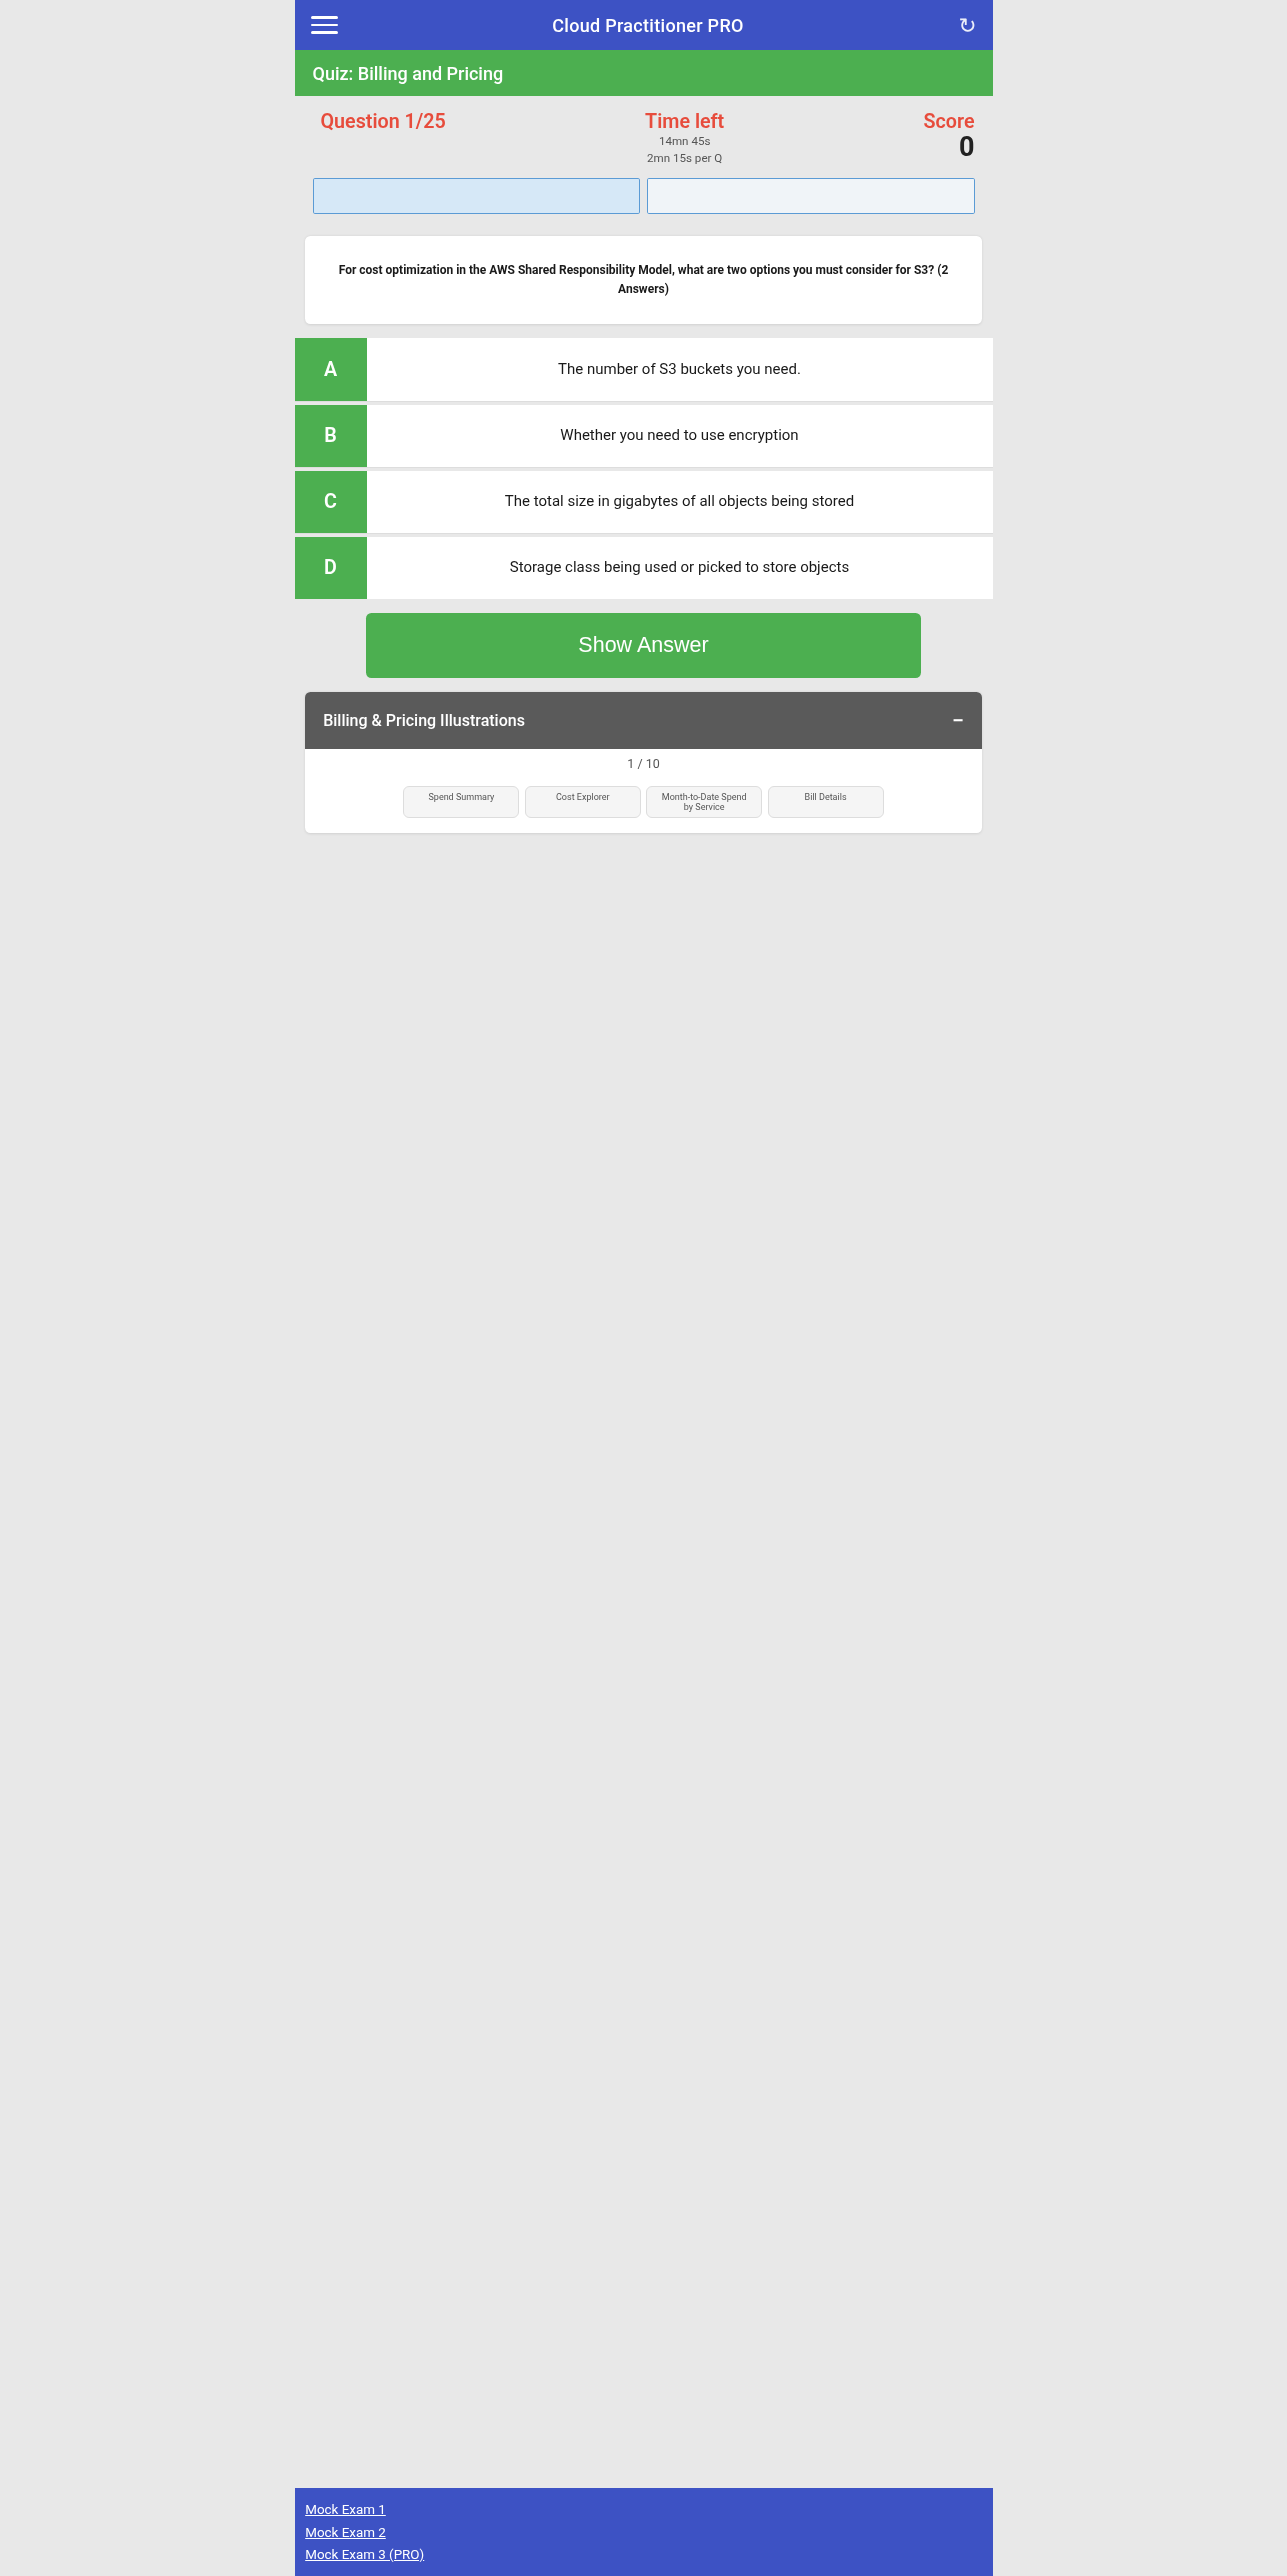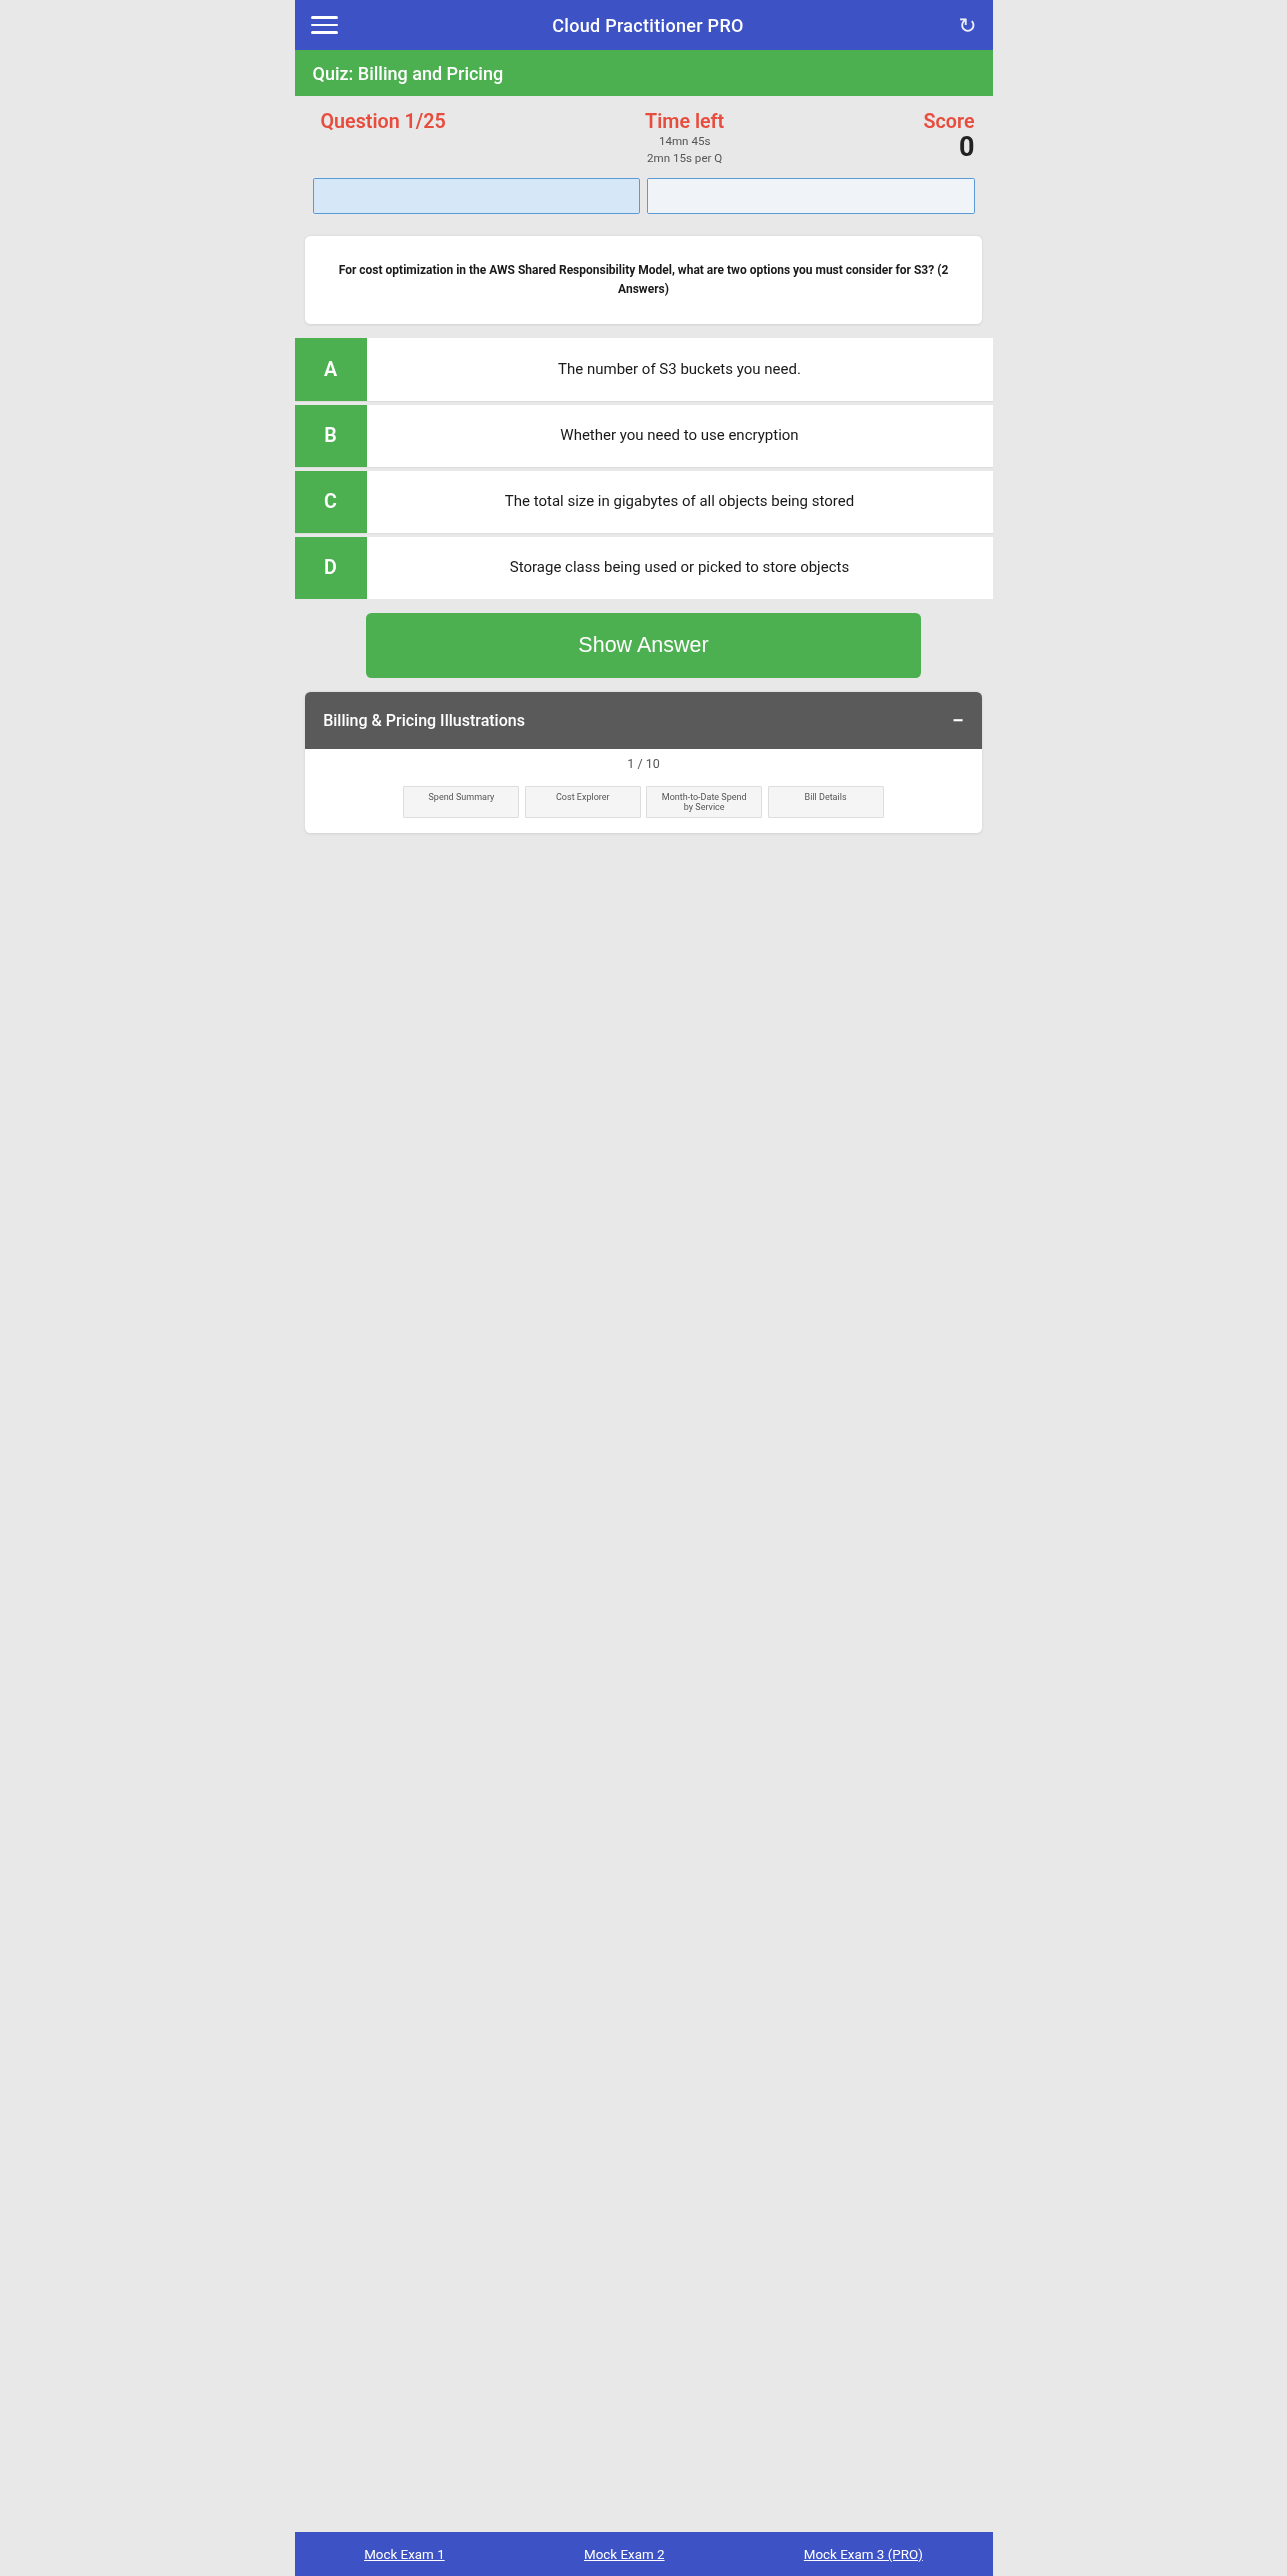--- a/index.html
+++ b/index.html
@@ -226,21 +226,21 @@
     }
     .illustrations-preview {
       padding: 7.2px 10.7px 14.3px;
       display: flex;
       gap: 5.4px;
       justify-content: center;
     }
     .preview-tab {
       background: #f5f5f5;
       border: 0.9px solid #ddd;
-      border-radius: 1px;
+      border-radius: 6px;
       padding: 5.4px 9px;
       font-size: 9px;
       color: #555;
       text-align: center;
       flex: 1;
       max-width: 116px;
     }
 
     
     .bottom-nav {
@@ -248,20 +248,21 @@
       bottom: 0;
       left: 50%;
       transform: translateX(-50%);
       width: 100%;
       max-width: 698px;
       background: #3d52c4;
       display: flex;
       justify-content: space-around;
       padding: 10.7px 0;
       z-index: 100;
+      flex-direction: column;
     }
     .bottom-nav-item {
       color: white;
       font-size: 13.4px;
       text-decoration: underline;
       cursor: pointer;
       padding: 3.6px 10.7px;
     }
 
     .spacer-bottom {

